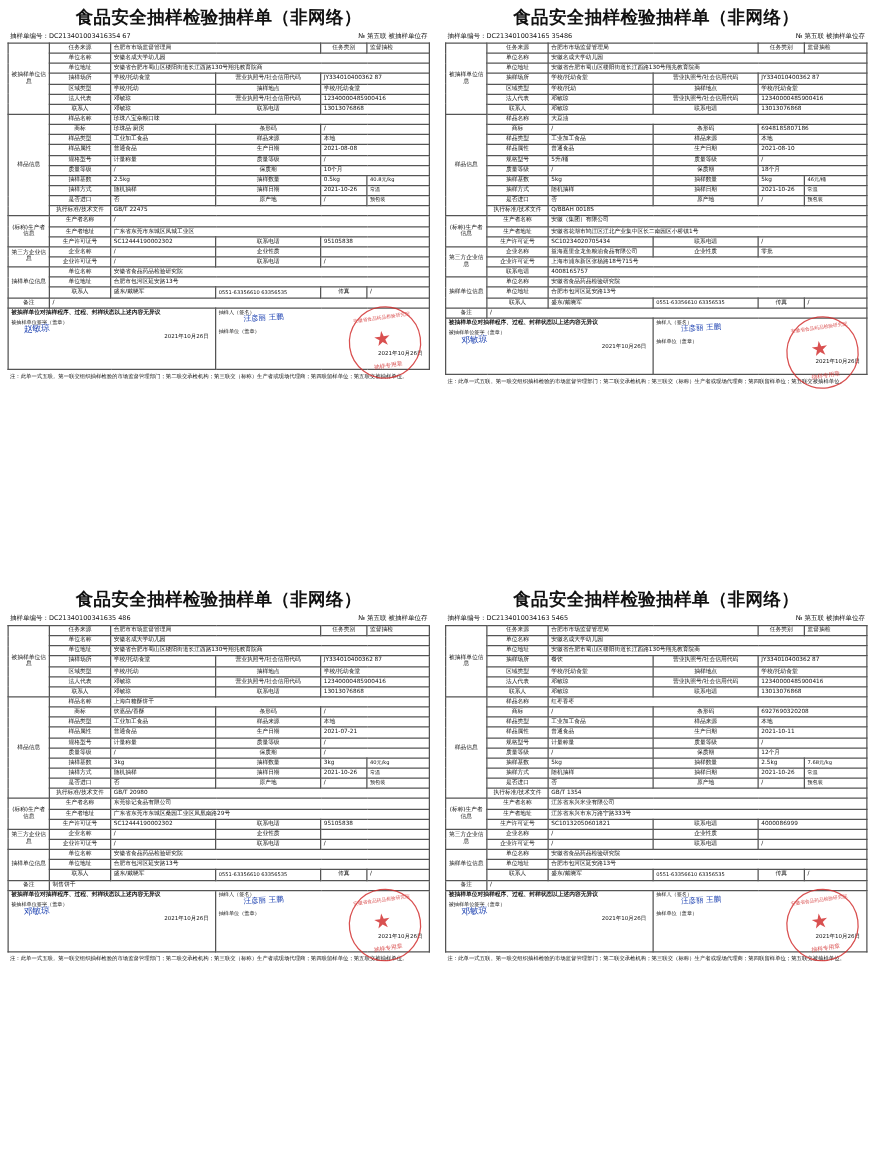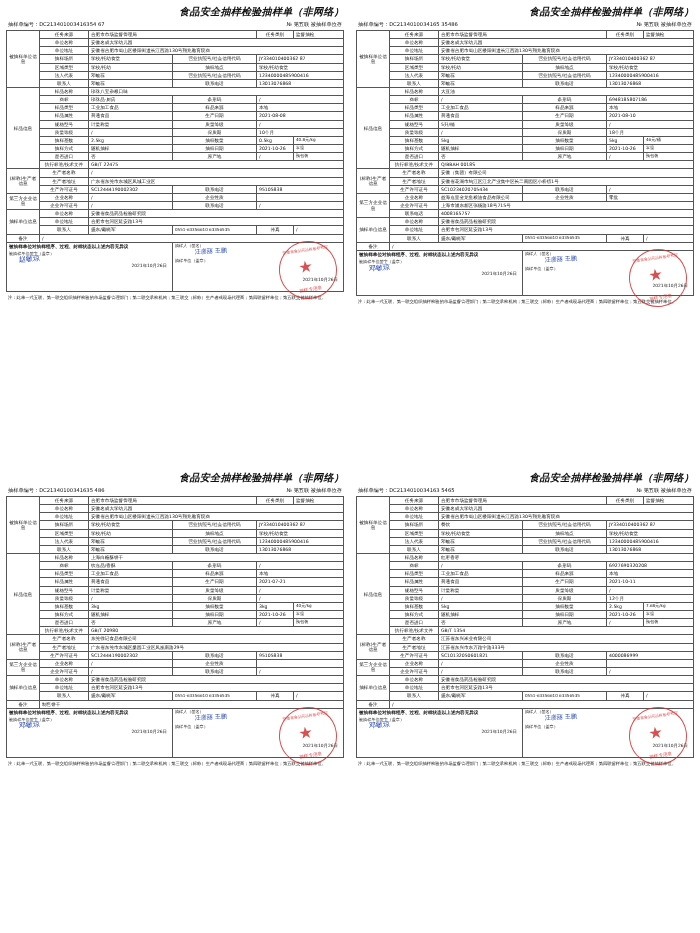--- a/index.html
+++ b/index.html
@@ -1,19 +1,19 @@
 <!DOCTYPE html>
 <html><head>
 <meta charset="utf-8">
 <style>
   html,body{margin:0;padding:0;background:#ffffff;}
   body{width:700px;height:933px;font-family:"DejaVu Sans","Liberation Sans",sans-serif;color:#111;}
   .sheet{width:700px;height:933px;display:grid;grid-template-columns:350px 350px;grid-template-rows:466px 467px;}
   .form{position:relative;box-sizing:border-box;padding:4px 6px 2px 6px;overflow:hidden;}
-  .title{text-align:right;font-size:10px;font-weight:bold;letter-spacing:.3px;margin:1px 0 2px 0;font-style:italic;}
+  .title{text-align:center;font-size:14px;font-weight:bold;letter-spacing:.3px;margin:1px 0 2px 0;}
   .hdrline{display:flex;justify-content:space-between;font-size:5.2px;margin-bottom:2px;padding:0 2px;}
   .hdrline span{white-space:nowrap;}
   table{width:100%;border-collapse:collapse;table-layout:fixed;}
   td{border:.6px solid #555;font-size:4.6px;line-height:1.12;padding:1px 1px;vertical-align:middle;word-break:break-all;}
   td.lbl{text-align:center;background:#fff;}
   td.side{text-align:center;width:30px;}
   td.val{text-align:left;padding-left:2px;}
   .tiny{font-size:4.1px;}
   .footer{font-size:4.3px;line-height:1.35;margin-top:3px;padding:0 2px;}
   .sigblock{position:relative;}

